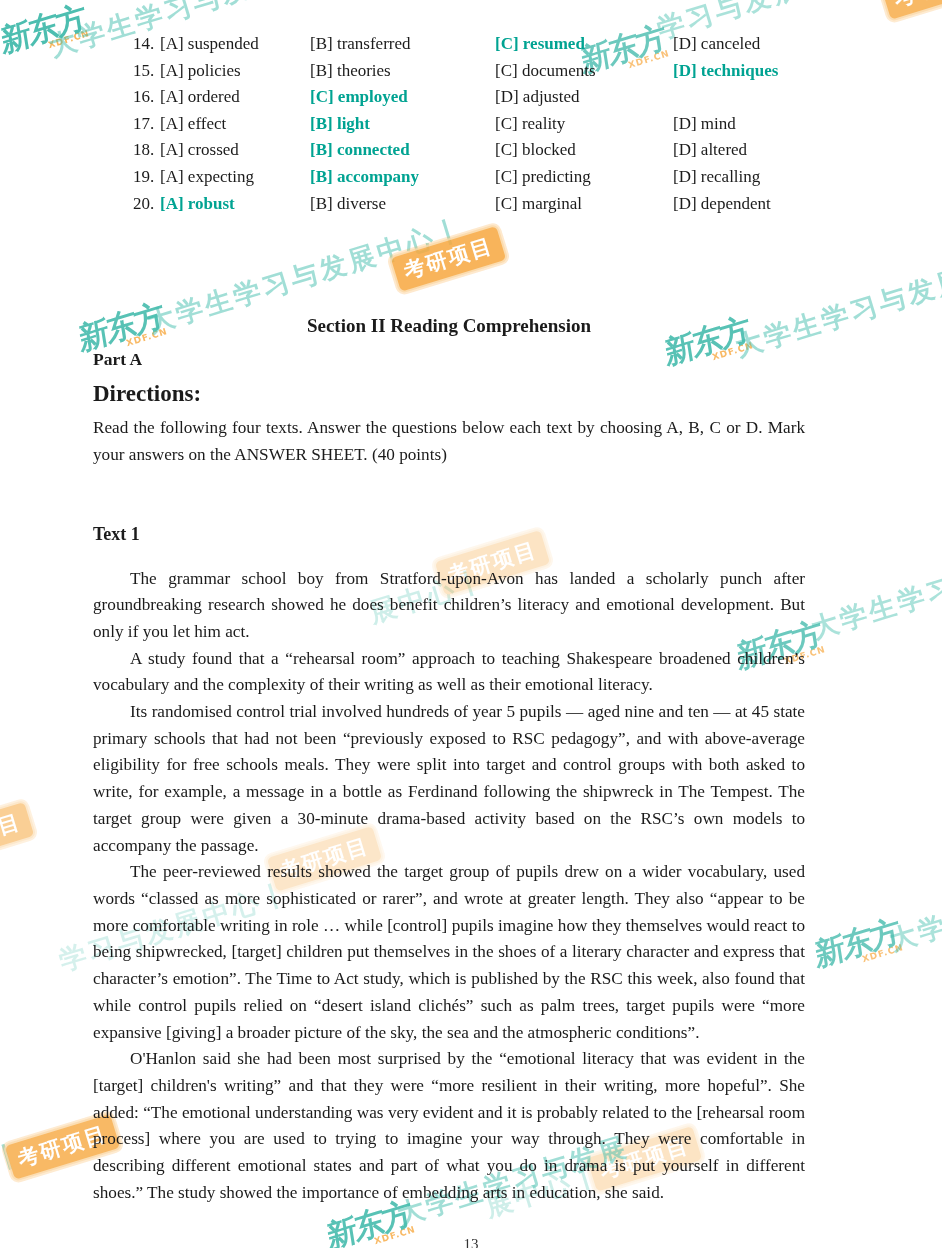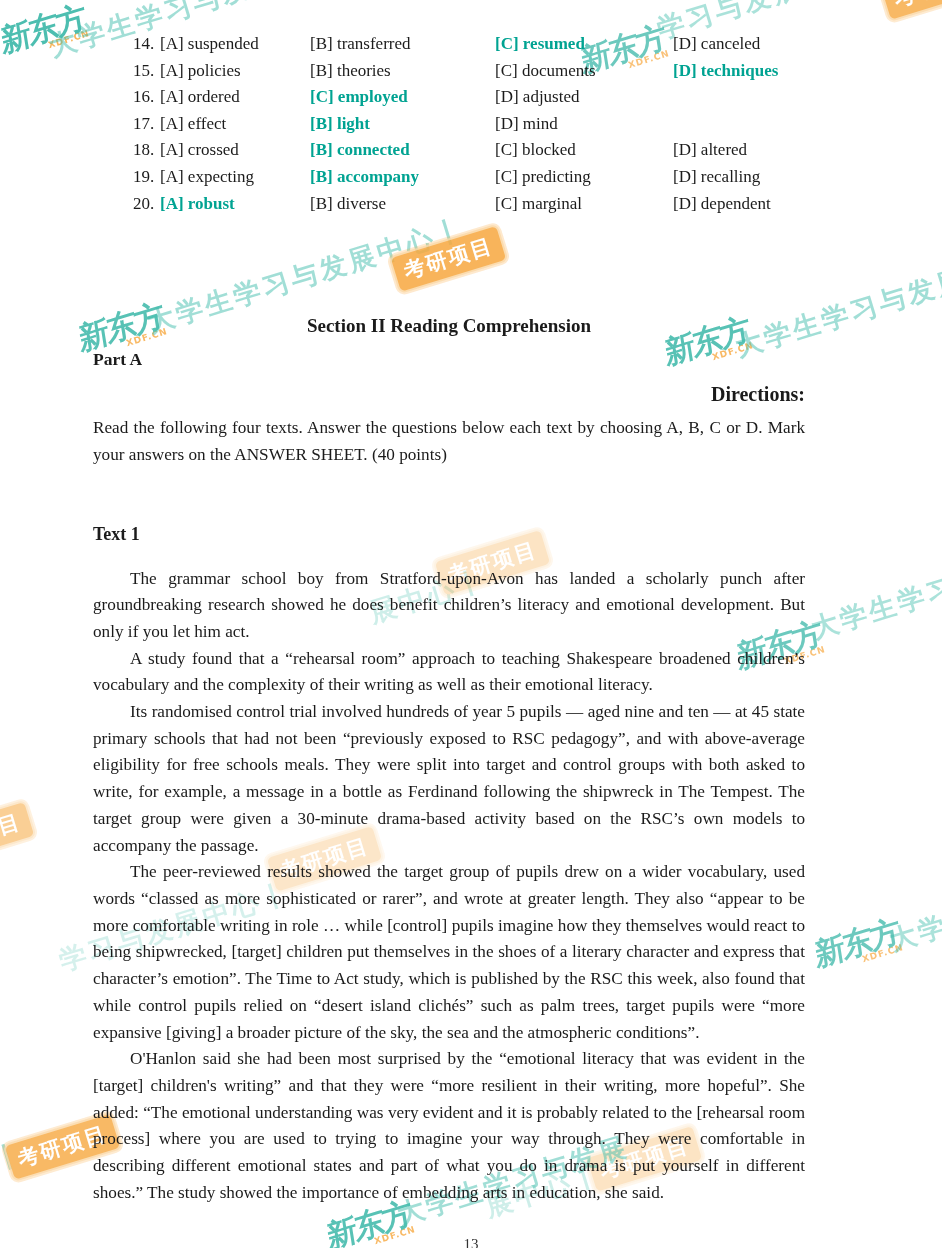--- a/index.html
+++ b/index.html
@@ -47,21 +47,21 @@
     grid-template-columns:27px 150px 185px 178px 1fr;
     line-height:26.6px;height:26.6px;
   }
   .q-cell{overflow:visible;white-space:nowrap;margin-left:40px;}
   .q-cell.answer{color:var(--answer-teal,#00a392);font-weight:bold;}
   .sec-title{
     text-align:center;font-weight:bold;font-size:19px;line-height:25px;
     margin:96px 0 0 0;
   }
   .part-a{font-weight:bold;font-size:17.5px;line-height:24px;margin-top:9px;}
-  .dir-label{font-weight:bold;font-size:20px;line-height:24px;margin-top:11px;text-align:right;}
+  .dir-label{font-weight:bold;font-size:23px;line-height:24px;margin-top:11px;}
   .dir-text{
     margin-top:9px;font-size:17.2px;line-height:26.7px;
     text-align:justify;
   }
   .text1-title{
     text-align:left;font-weight:bold;font-size:18px;line-height:24px;
     margin-top:53px;
   }
   .para{
     margin:0;font-size:17.2px;line-height:26.7px;
@@ -159,20 +159,21 @@
         <div class="q-row">
       <span class="q-cell">16.</span>
       <span class="q-cell">[A] ordered</span>
       <span class="q-cell answer">[C] employed</span>
       <span class="q-cell">[D] adjusted</span>
     </div>
         <div class="q-row">
       <span class="q-cell">17.</span>
       <span class="q-cell">[A] effect</span>
       <span class="q-cell answer">[B] light</span>
+      <span class="q-cell">[C] reality</span>
       <span class="q-cell">[D] mind</span>
     </div>
         <div class="q-row">
       <span class="q-cell">18.</span>
       <span class="q-cell">[A] crossed</span>
       <span class="q-cell answer">[B] connected</span>
       <span class="q-cell">[C] blocked</span>
       <span class="q-cell">[D] altered</span>
     </div>
         <div class="q-row">

